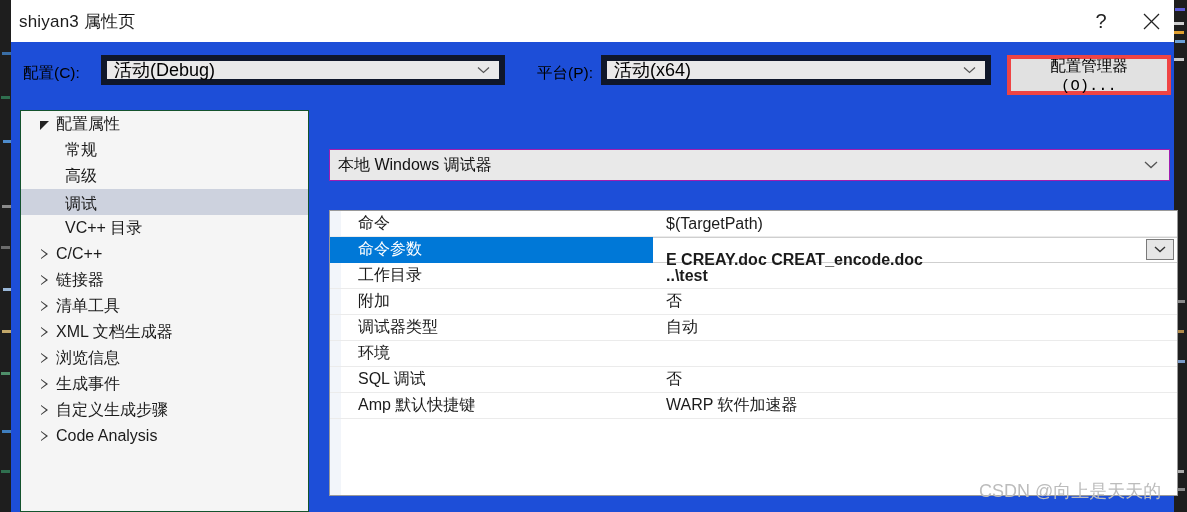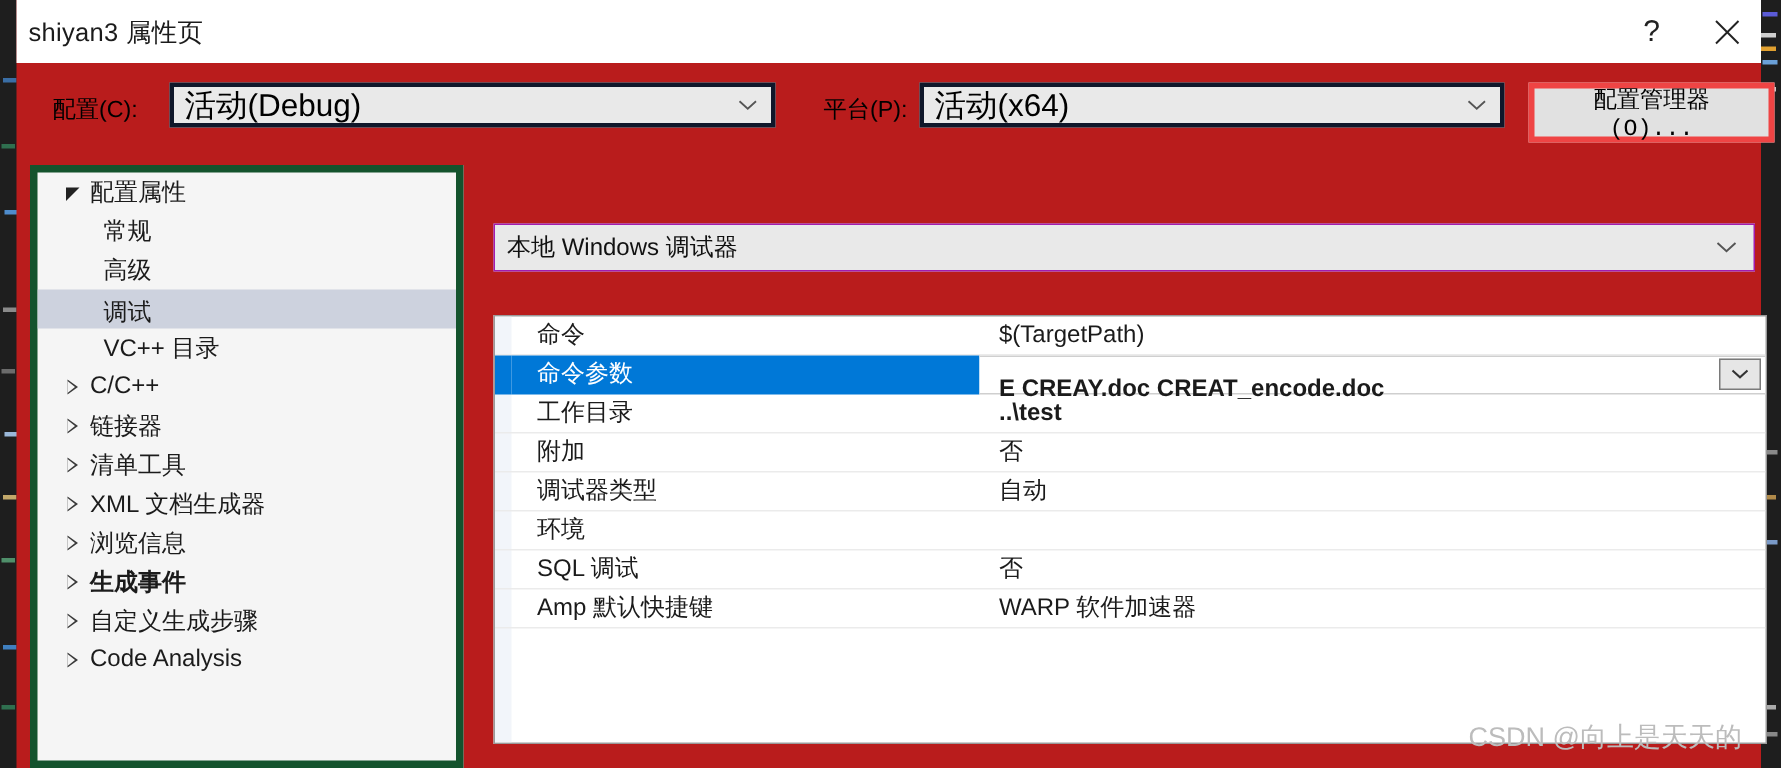--- a/index.html
+++ b/index.html
@@ -20,21 +20,21 @@
   .ide-strip-right {
     position: absolute; left: 1173px; top: 0; width: 14px; height: 512px;
     background: #1e1e1e; z-index: 0;
   }
   .ide-strip-right .fleck { position: absolute; width: 10px; height: 3px; }
 
   
   .dialog {
     position: absolute; left: 11px; top: 0;
     width: 1163px; height: 512px;
-    background: #b91c1c;
+    background: #1d4ed8;
     z-index: 5;
   }
   .titlebar {
     position: relative;
     height: 42px;
     background: #ffffff;
   }
   .title-text {
     position: absolute; left: 8px; top: 10px;
     font-size: 17px; color: #1b1b1b;
@@ -49,37 +49,37 @@
     display: flex; align-items: center; justify-content: center;
     font-size: 19px; color: #222; cursor: default; background: transparent;
     border: none; padding: 0;
     font-family: "Liberation Sans", sans-serif;
   }
   .tb-btn.help { font-size: 20px; width: 54px; }
   .tb-btn svg { display: block; }
 
   
   .config-row {
-    position: absolute; left: 12px; top: 42px;
+    position: absolute; left: 0; top: 42px;
     width: 966px; height: 62px;
   }
   .cfg-label {
     position: absolute; font-size: 15.5px; color: #000;
     white-space: nowrap; top: 21px;
   }
   .cfg-label.conf { left: 12px; }
   .cfg-label.plat { left: 500px; margin-left: 26px; }
   .combo {
     position: absolute;
     background: #e9e9e9;
-    border: 3px solid #0f172a;
+    border: 6px solid #0f172a;
     height: 30px;
     display: flex; align-items: center;
     padding-left: 7px;
-    font-size: 21px; color: #000;
+    font-size: 18px; color: #000;
     white-space: nowrap;
   }
   .combo .chev {
     position: absolute; right: 9px; top: 50%; transform: translateY(-50%);
     width: 13px; height: 8px;
   }
   .combo.conf { left: 90px; top: 13px; width: 404px; }
   .combo.plat { left: 590px; top: 13px; width: 390px; }
   .cfgmgr-btn {
     position: absolute; left: 996px; top: 13px; width: 164px; height: 32px;
@@ -88,21 +88,21 @@
     display: flex; align-items: center; justify-content: center;
     font-family: Liberation Mono, monospace;
     padding: 16px;
   }
 
   
   .tree-panel {
     position: absolute; left: 9px; top: 110px;
     width: 289px; height: 402px;
     background: #f5f5f5;
-    border: 5px solid #14532d;
+    border: 1px solid #14532d;
     overflow: hidden;
   }
   .tree-item {
     position: relative;
     height: 26px;
     display: flex; align-items: center;
     font-size: 16px; color: #1b1b1b;
     white-space: nowrap;
   }
   .tree-item.selected { background: #cdd2de; align-items: flex-end; }
@@ -315,21 +315,21 @@
           <span class="tree-label">清单工具</span>
         </div>
         <div class="tree-item" style="padding-left: 18px;">
           <span class="tree-arrow collapsed"></span>
           <span class="tree-label">XML 文档生成器</span>
         </div>
         <div class="tree-item" style="padding-left: 18px;">
           <span class="tree-arrow collapsed"></span>
           <span class="tree-label">浏览信息</span>
         </div>
-        <div class="tree-item" style="padding-left: 18px; font-weight: bold;">
+        <div class="tree-item" style="padding-left: 18px;">
           <span class="tree-arrow collapsed"></span>
           <span class="tree-label">生成事件</span>
         </div>
         <div class="tree-item" style="padding-left: 18px;">
           <span class="tree-arrow collapsed"></span>
           <span class="tree-label">自定义生成步骤</span>
         </div>
         <div class="tree-item" style="padding-left: 18px;">
           <span class="tree-arrow collapsed"></span>
           <span class="tree-label">Code Analysis</span>

